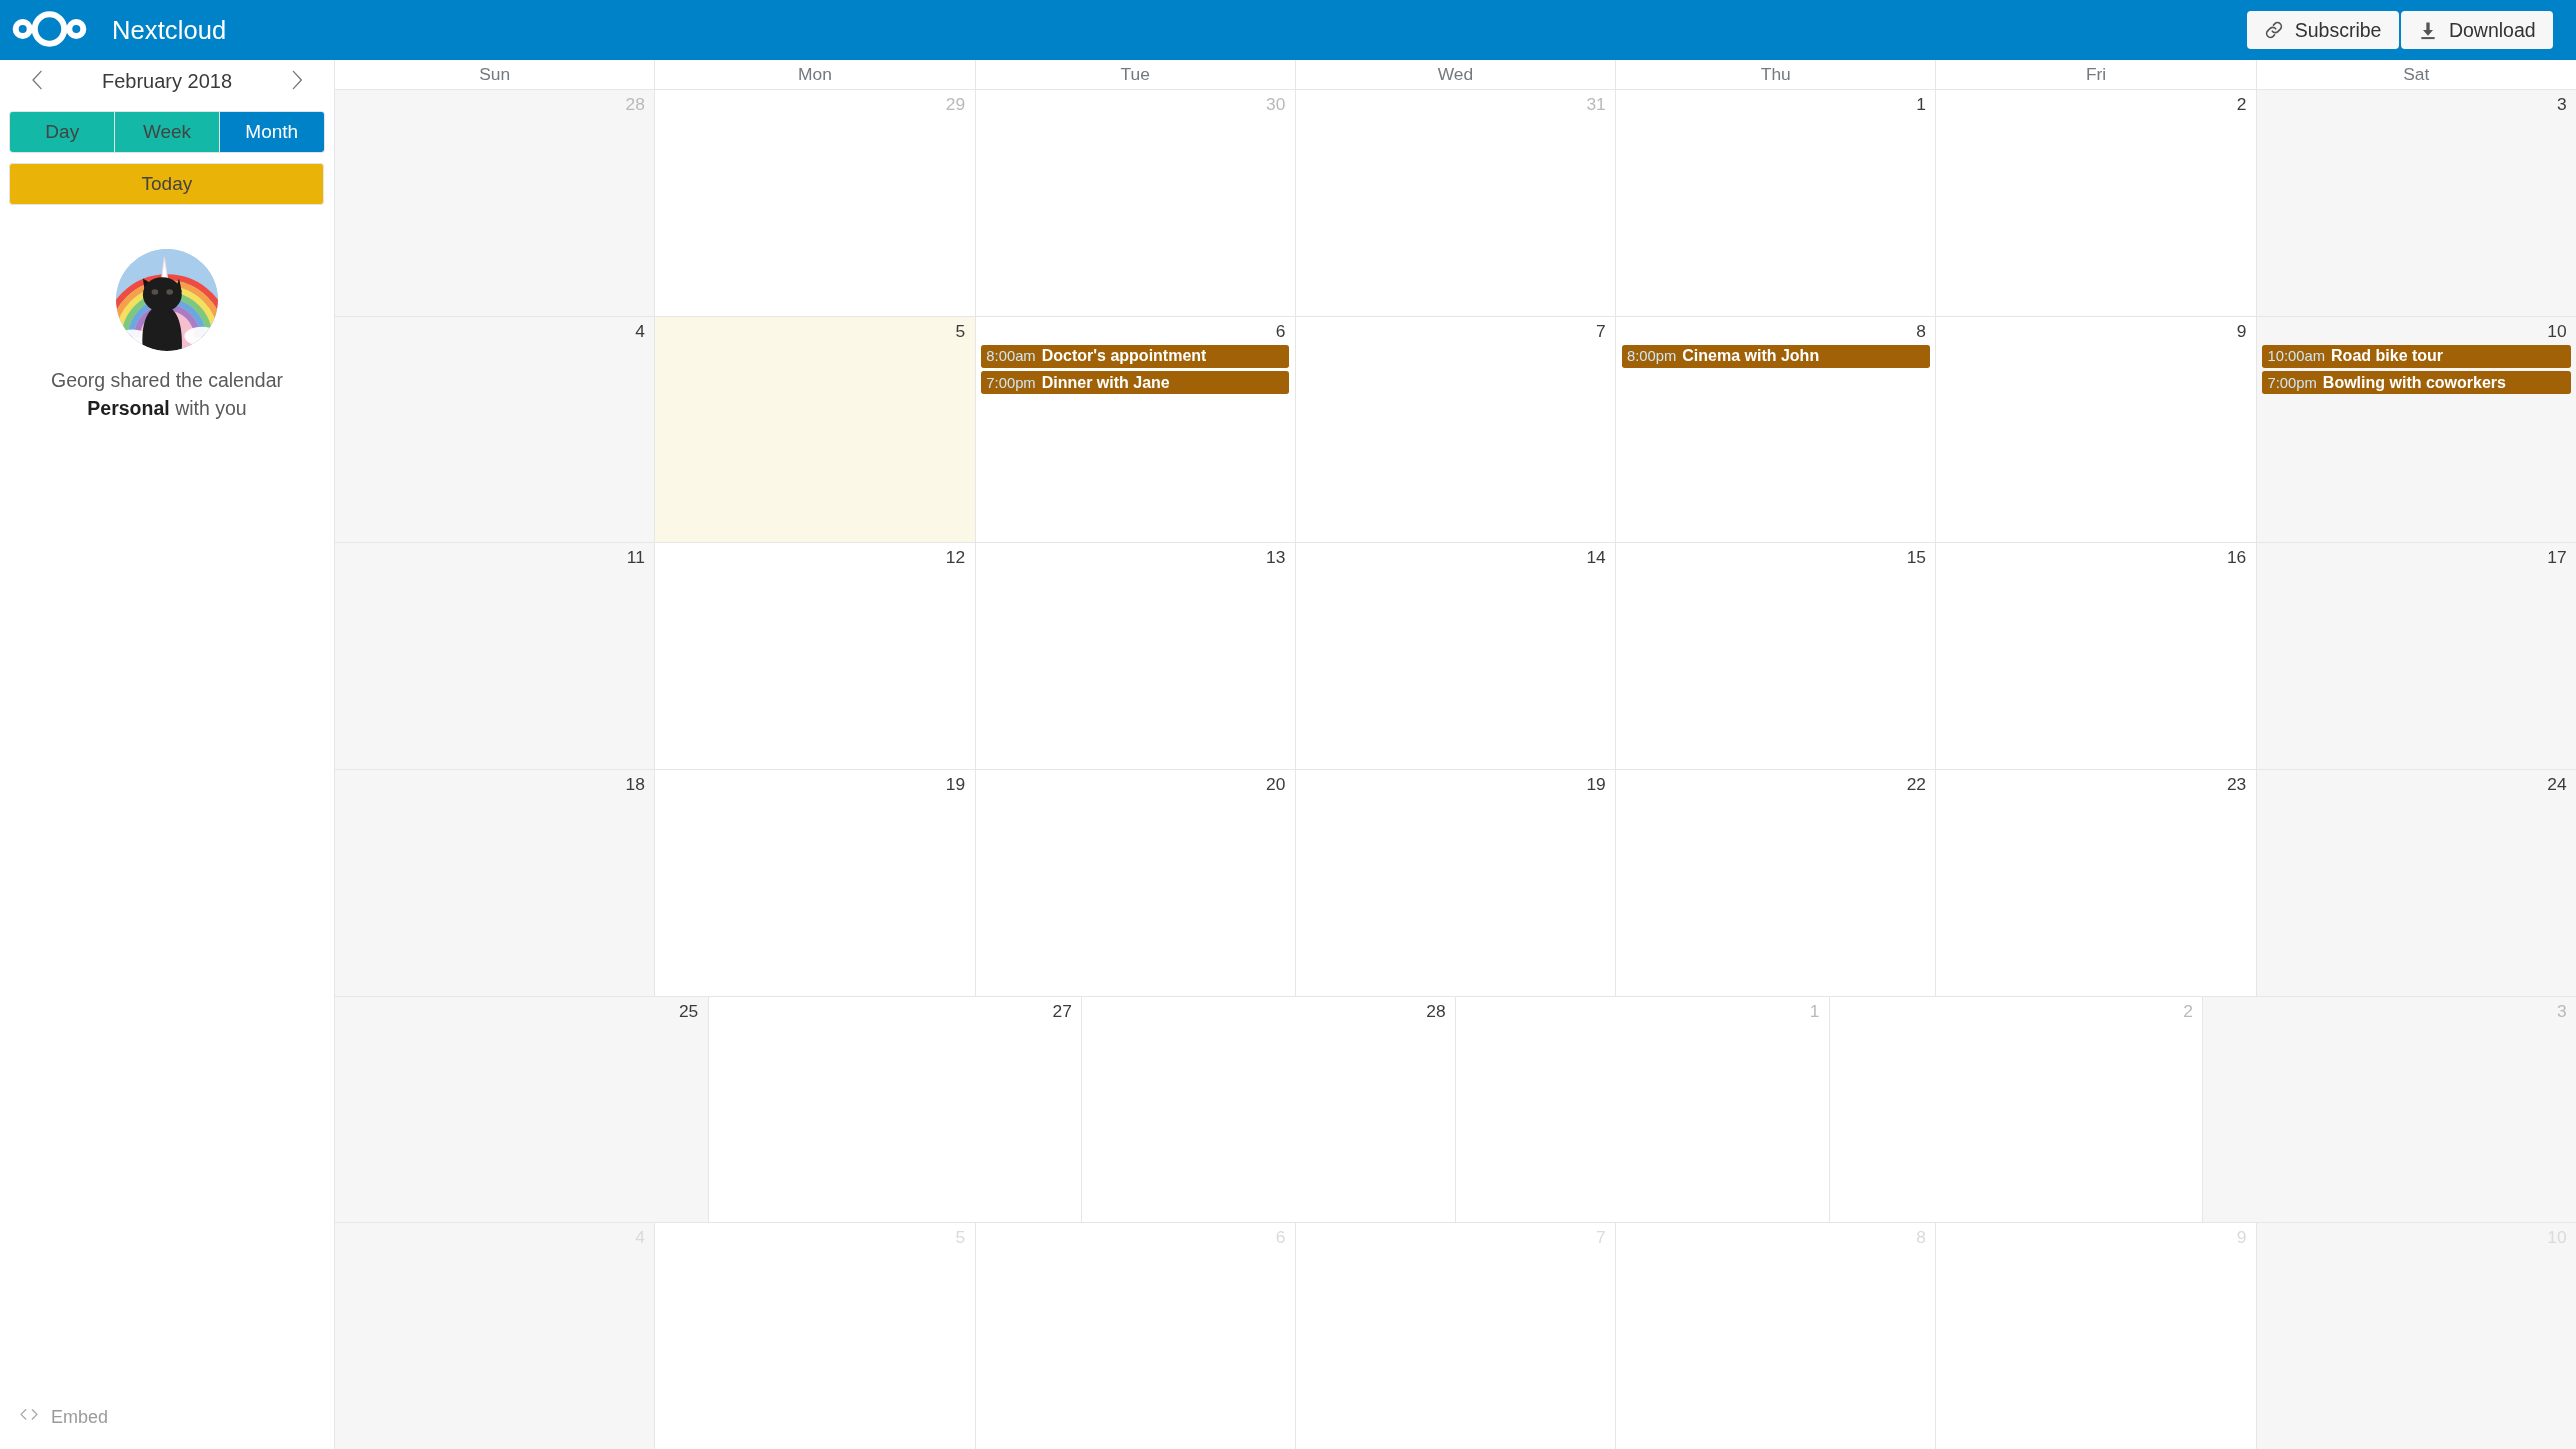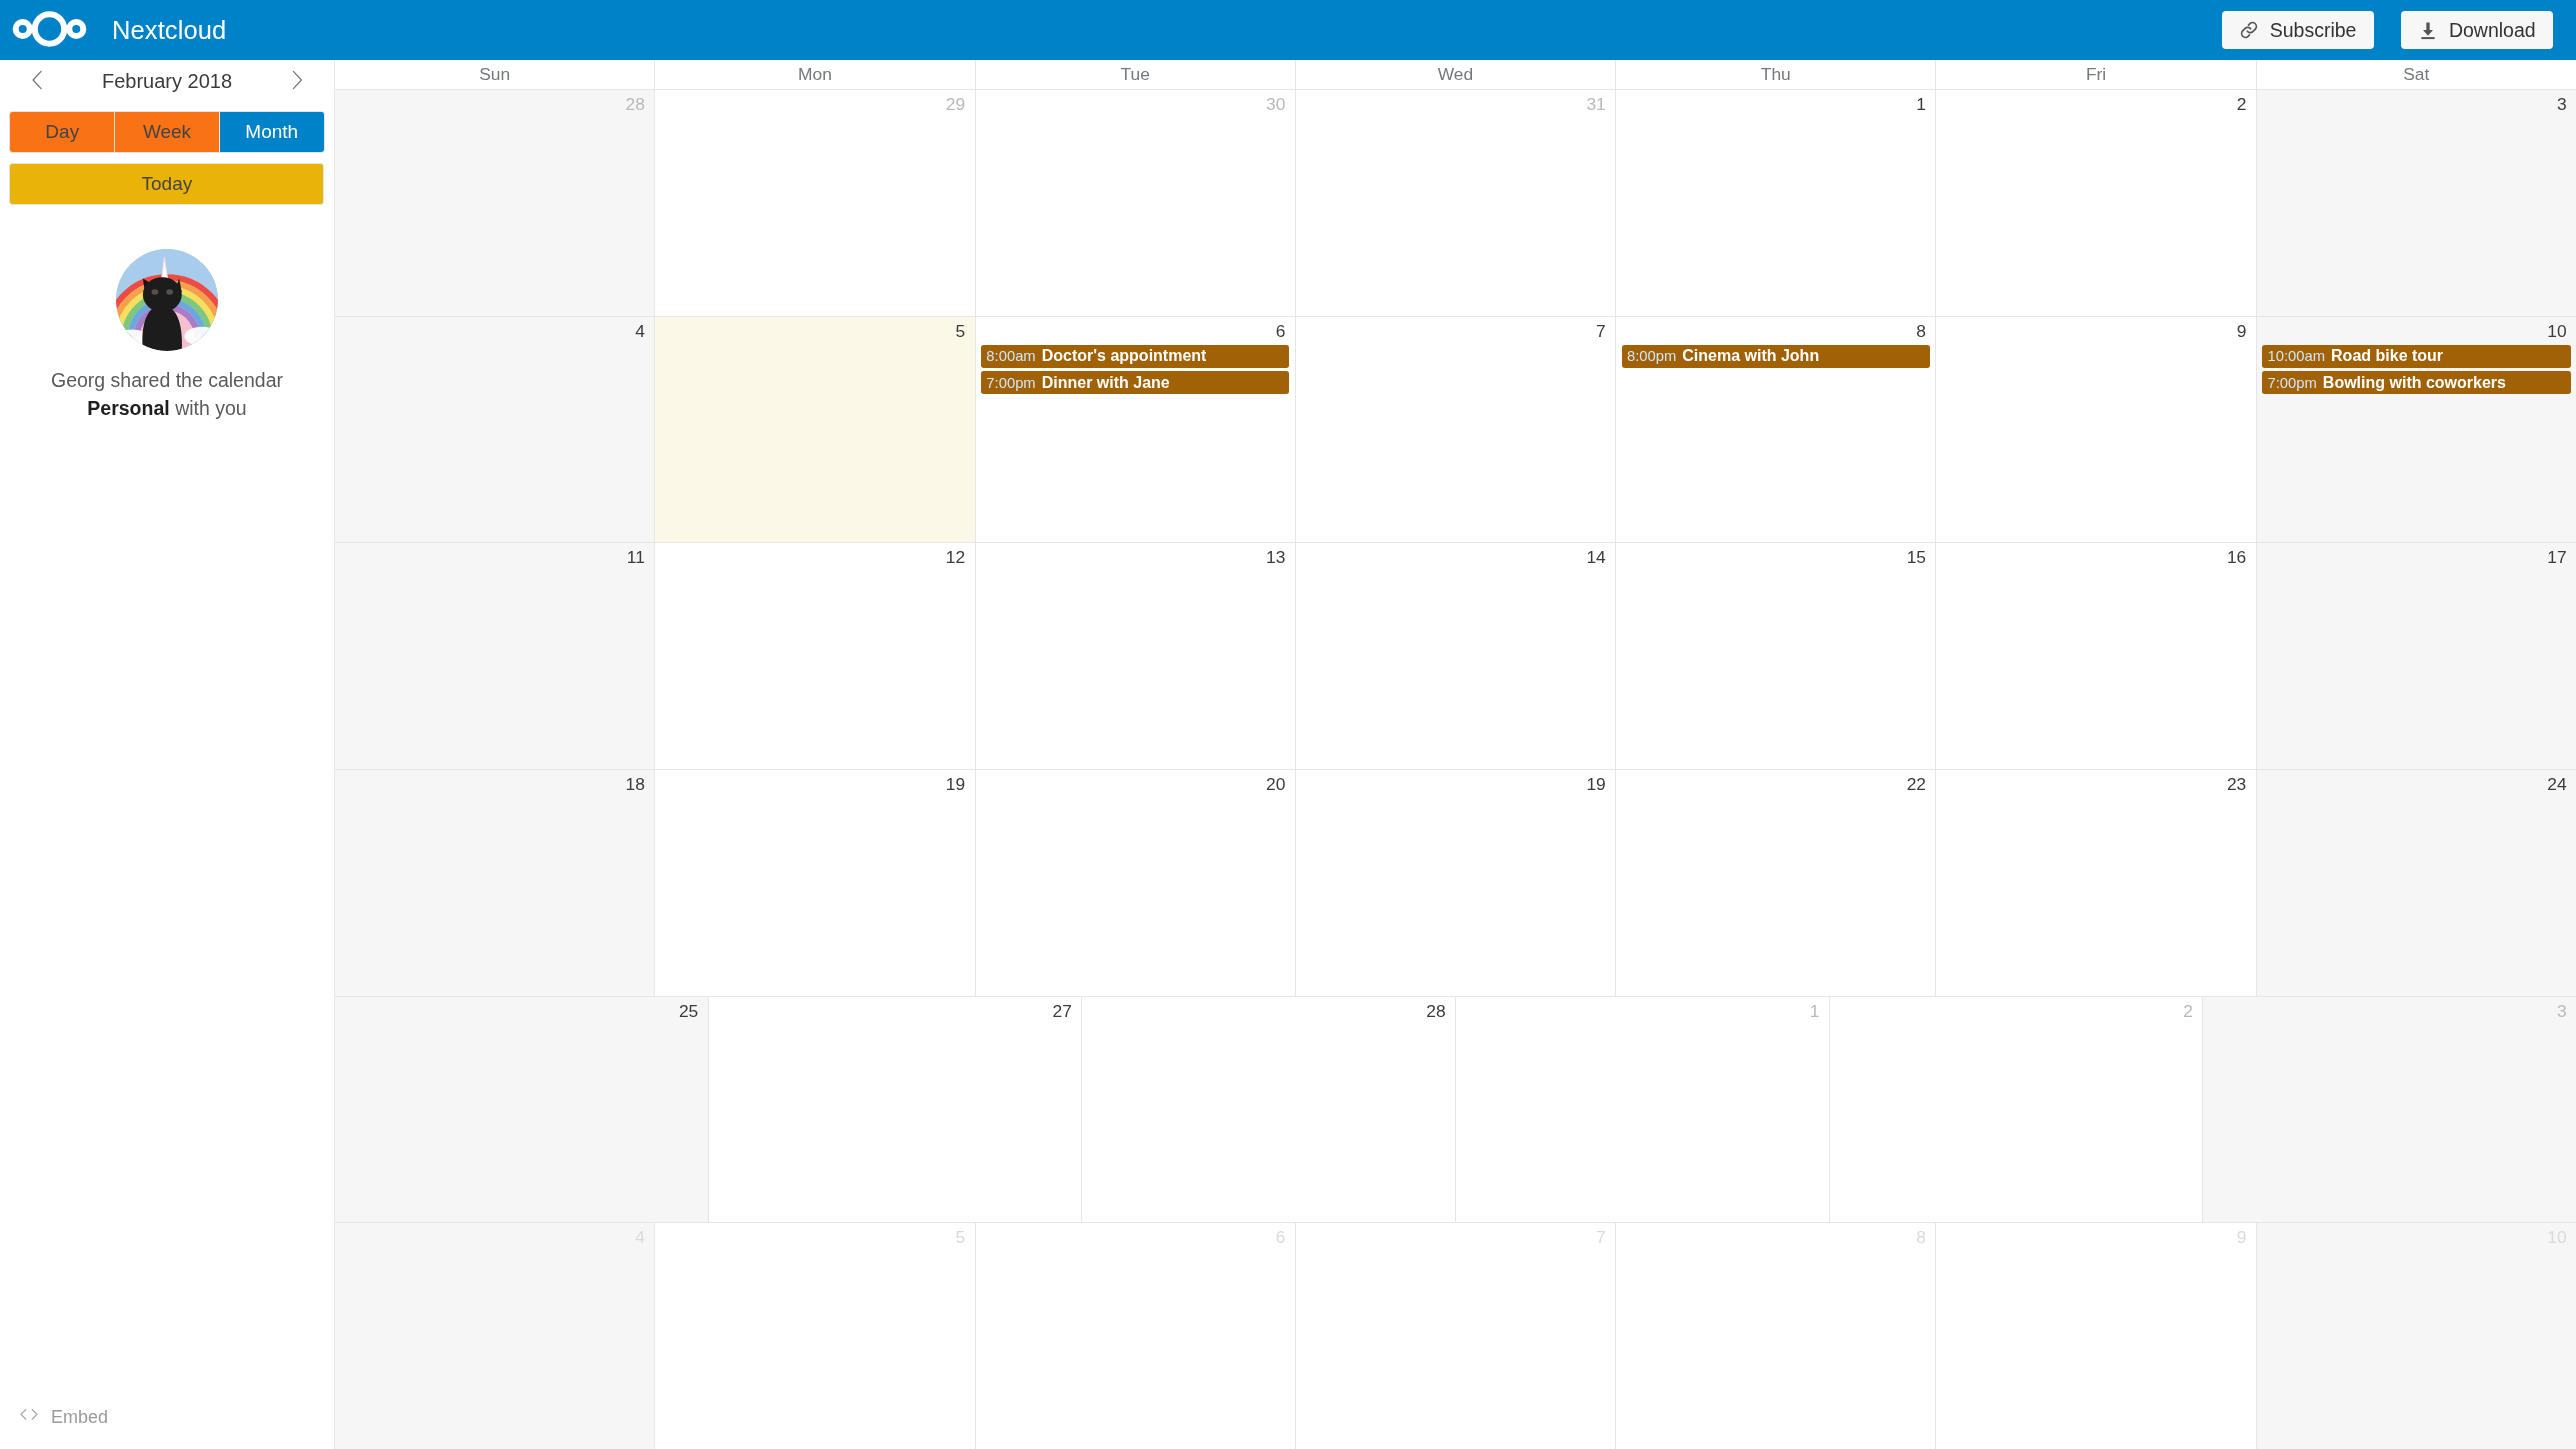--- a/index.html
+++ b/index.html
@@ -40,21 +40,21 @@
     font-size: 25.5px;
     letter-spacing: 0.1px;
     margin-left: 25px;
     font-weight: 400;
   }
 
   .header-actions {
     margin-left: auto;
     display: flex;
     align-items: center;
-    gap: 27px;
+    gap: 2px;
     padding-right: 23px;
   }
 
   .hdr-btn {
     height: 38px;
     min-width: 134px;
     background: #f7f7f7;
     border: none;
     border-radius: 4px;
     display: flex;
@@ -101,21 +101,21 @@
   .viewgroup {
     margin: 9.4px 9.4px 0 9.4px;
     height: 42px;
     display: flex;
     border: 0.7px solid #e3e3e3;
     border-radius: 3.4px;
     overflow: hidden;
   }
   .viewgroup .vbtn {
     flex: 1;
-    background: #f97316;
+    background: #14b8a6;
     border: none;
     border-right: 0.7px solid #e3e3e3;
     color: #444444;
     font-size: 19px;
     font-family: "Liberation Sans", sans-serif;
     cursor: pointer;
     display: flex; align-items: center; justify-content: center;
   }
   .viewgroup .vbtn:last-child { border-right: none; }
   .viewgroup .vbtn.active {

